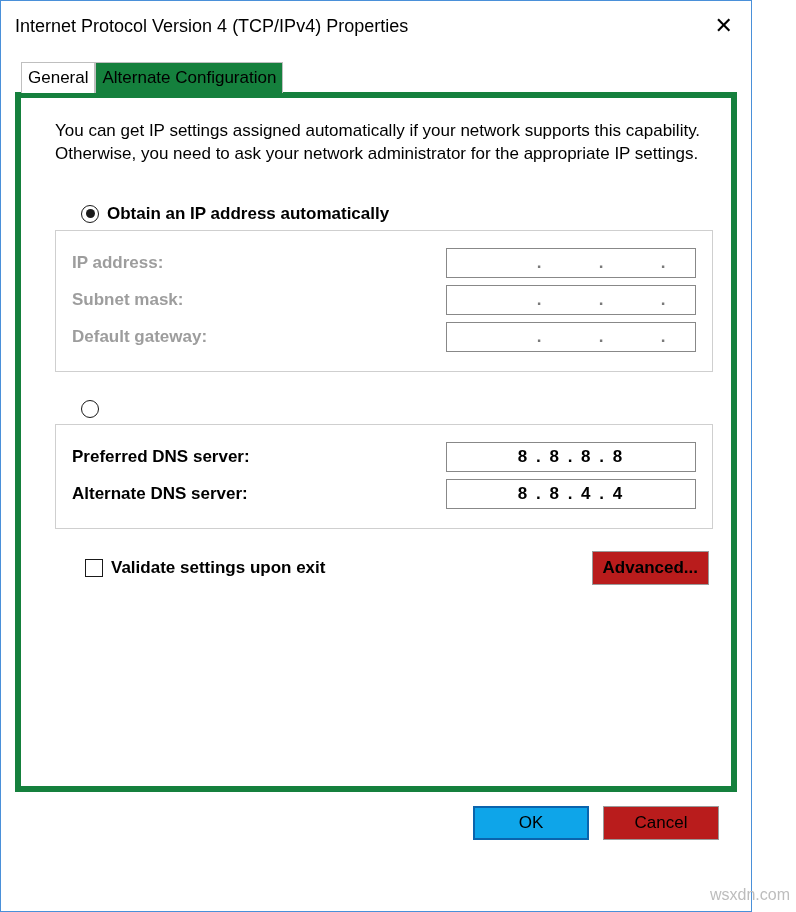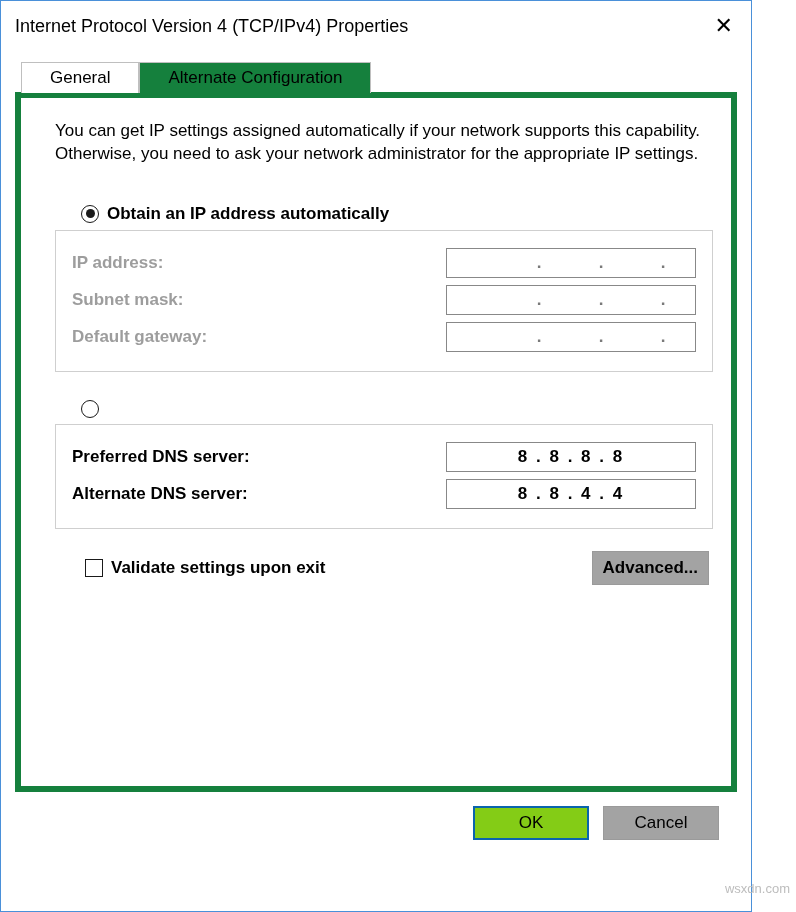--- a/index.html
+++ b/index.html
@@ -33,21 +33,21 @@
     position: relative;
   }
   .tabstrip {
     display: flex;
     gap: 0;
     margin-left: 6px;
   }
   .tab {
     border: 1px solid #bfbfbf;
     border-bottom: none;
-    padding: 5px 28px;
+    padding: 5px 6px;
     font-size: 17px;
     background: #fff;
     position: relative;
     top: 1px;
   }
   .tab.inactive {
     background: #15803d;
     color: #000;
     z-index: 1;
   }
@@ -132,47 +132,47 @@
     border: 1.5px solid #1a1a1a;
     background: #fff;
     flex: none;
   }
   .btn {
     display: inline-flex;
     align-items: center;
     justify-content: center;
     height: 34px;
     border: 1px solid #9a9a9a;
-    background: #a3a3a3;
+    background: #b91c1c;
     font: inherit;
     padding: 0 10px;
     min-width: 116px;
   }
   .btn.primary {
     border: 2px solid #0a64ad;
-    background: #84cc16;
+    background: #0ea5e9;
   }
   .footer {
     display: flex;
     justify-content: flex-end;
     gap: 14px;
     padding: 14px 18px 18px 0;
   }
   .bottom-row {
     display: flex;
     align-items: center;
     justify-content: space-between;
     padding: 0 4px;
     margin-top: 22px;
   }
   .watermark {
     position: absolute;
     right: 6px;
-    bottom: 16px;
-    font-size: 13px;
+    bottom: 8px;
+    font-size: 16px;
     color: #bdbdbd;
     font-family: Arial, sans-serif;
   }
   .spacer { height: 30px; }
   .radio-indent { margin-left: 26px; font-weight: bold; }
   .section { margin-top: 8px; }
 </style>
 </head>
 <body>
 

